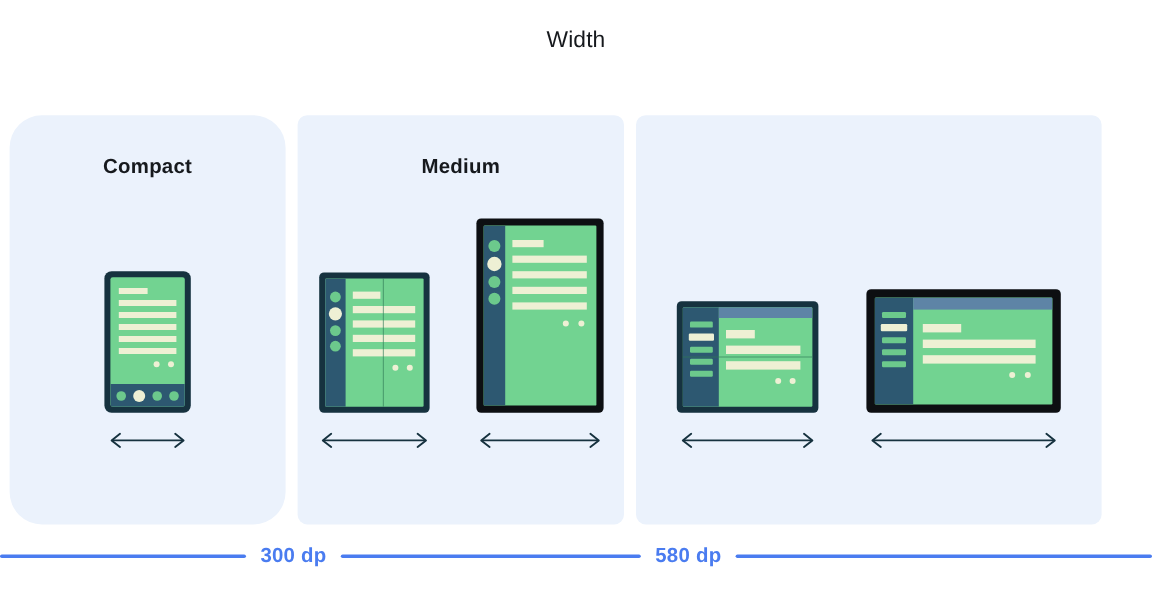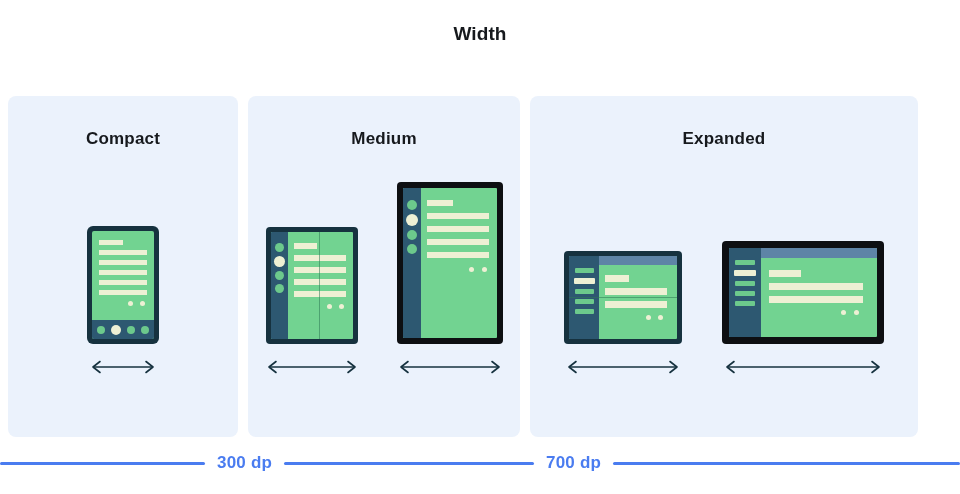--- a/index.html
+++ b/index.html
@@ -23,21 +23,21 @@
   
   .header {
     position: absolute;
     top: 22px;
     left: 0;
     width: 960px;
     text-align: center;
   }
   .title {
     font-size: 19px;
-    font-weight: 700;
+    font-weight: 400;
     color: #16191d;
     letter-spacing: 0.1px;
     line-height: 24px;
   }
   .subtitle {
     margin-top: 7px;
     font-size: 16px;
     font-weight: 700;
     color: #9aa0a6;
     letter-spacing: 0.1px;
@@ -53,21 +53,21 @@
     height: 341px;
     display: flex;
     gap: 10px;
   }
   .panel {
     background: #ebf2fc;
     border-radius: 8px;
     position: relative;
     height: 341px;
   }
-  .panel-compact  { width: 230px; }
+  .panel-compact  { width: 230px; border-radius: 27px; }
   .panel-medium   { width: 272px; }
   .panel-expanded { width: 388px; }
 
   .panel-label {
     position: absolute;
     top: 33px;
     left: 0;
     width: 100%;
     text-align: center;
     font-size: 17px;
@@ -306,21 +306,20 @@
             <line x1="6" y1="9" x2="102" y2="9" stroke="#16323f" stroke-width="1.6"></line>
             <polyline points="12,3.5 5,9 12,14.5" fill="none" stroke="#16323f" stroke-width="1.6" stroke-linecap="round" stroke-linejoin="round"></polyline>
             <polyline points="96,3.5 103,9 96,14.5" fill="none" stroke="#16323f" stroke-width="1.6" stroke-linecap="round" stroke-linejoin="round"></polyline>
           </svg>
         </div>
 
       </div>
     </div>
 
     <div class="panel panel-expanded">
-      <div class="panel-label">Expanded</div>
 
       <div class="devices two-wide">
 
         <div class="device-wrap">
           <div class="device bezel-navy" style="width:118px;height:93px;border-radius:4px;">
             <div class="screen" style="left:5px;top:5px;width:108px;height:83px;border-radius:1px;">
               <div class="rail" style="width:30px;">
                 <div class="railbar" style="left:6px;top:12px;width:19px;height:5px;"></div>
                 <div class="railbar active" style="left:5px;top:22px;width:21px;height:6px;"></div>
                 <div class="railbar" style="left:6px;top:33px;width:19px;height:5px;"></div>
@@ -372,17 +371,17 @@
 
       </div>
     </div>
 
   </div>
 
   <div class="scale">
     <div class="rule seg-a"></div>
     <div class="dp-label">300 dp</div>
     <div class="rule seg-b"></div>
-    <div class="dp-label">700 dp</div>
+    <div class="dp-label">580 dp</div>
     <div class="rule seg-c"></div>
   </div>
 
 </div>
 
 </body></html>

